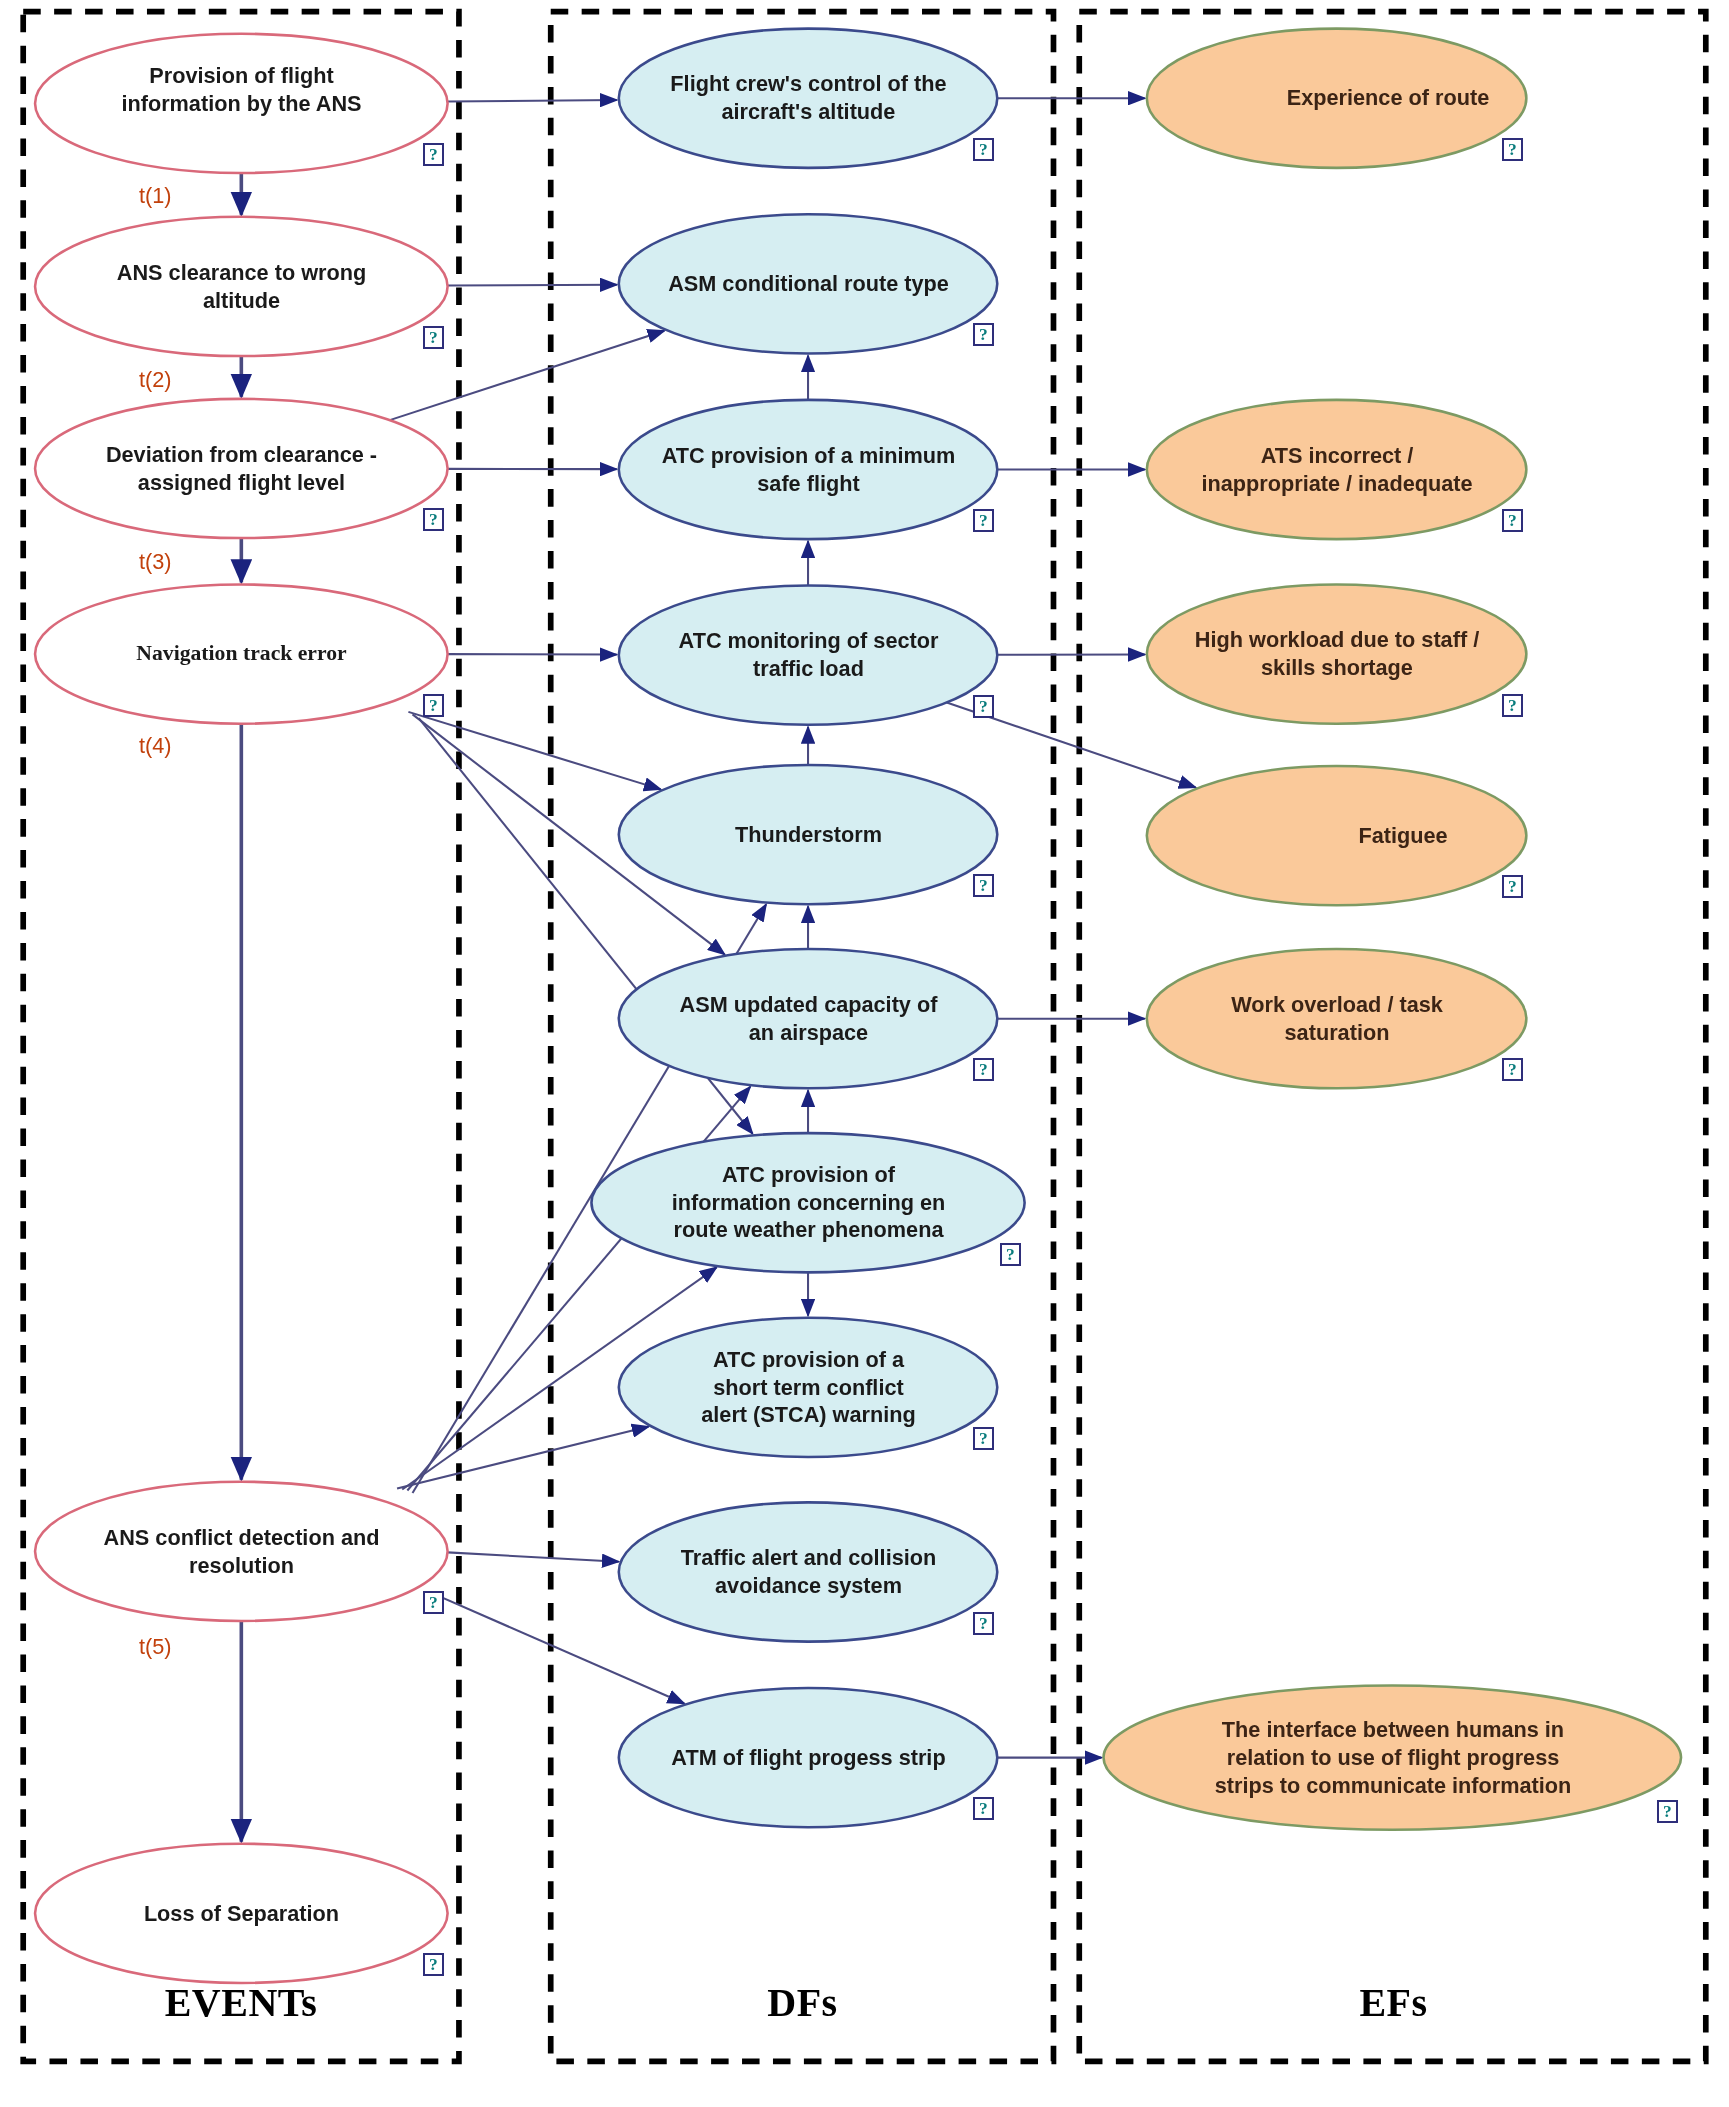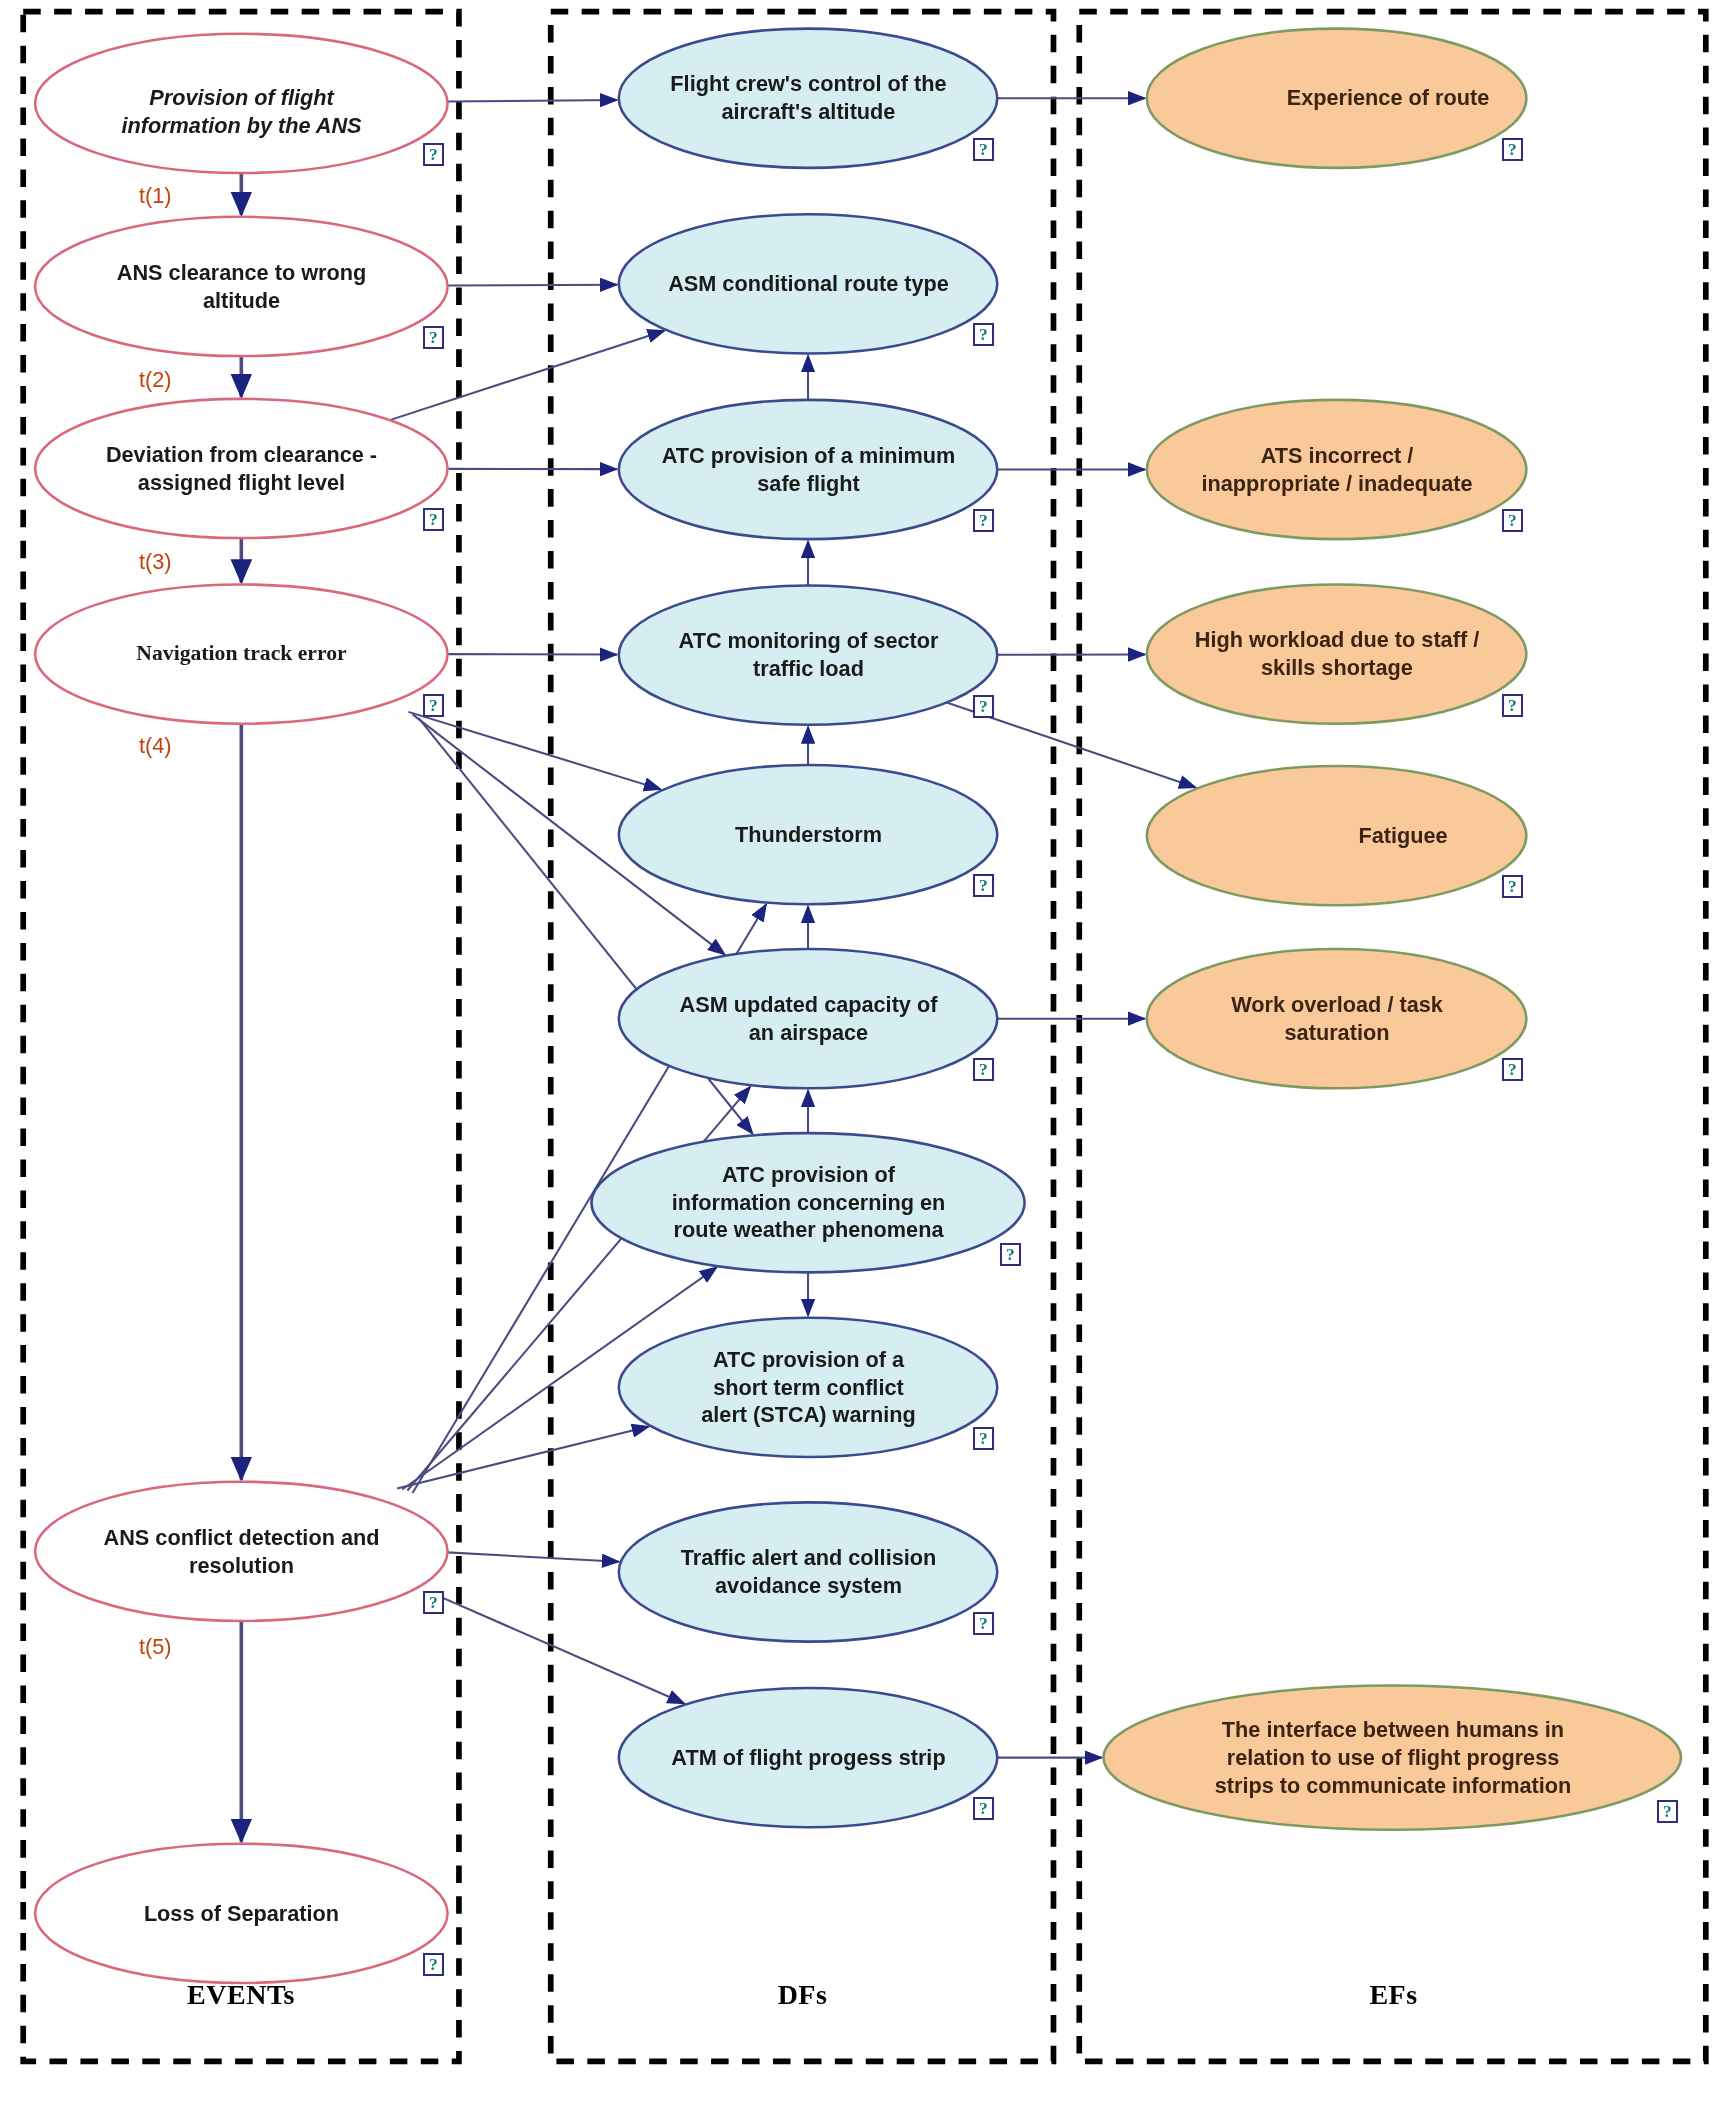--- a/index.html
+++ b/index.html
@@ -6,21 +6,21 @@
   html,body{margin:0;padding:0;background:#ffffff;}
   body{font-family:"Liberation Sans", sans-serif;}
   #stage{position:relative;width:1729px;height:2108px;background:#fff;overflow:hidden;}
   #svgroot{position:absolute;left:0;top:0;width:1729px;height:2108px;}
 
   .lane-label{
     position:absolute;
     font-family:"Liberation Serif", serif;
     font-weight:bold;
     color:#000;
-    font-size:28px;
+    font-size:40px;
     text-align:center;
     letter-spacing:0.5px;
   }
 
   
   .node-text{
     position:absolute;
     display:flex;
     align-items:center;
     justify-content:center;
@@ -127,21 +127,21 @@
         <ellipse cx="2592" cy="1620" rx="368" ry="135" fill="#fac99a" stroke="#7d9a63" stroke-width="5"></ellipse>
         <ellipse cx="2592" cy="1975" rx="368" ry="135" fill="#fac99a" stroke="#7d9a63" stroke-width="5"></ellipse>
         <ellipse cx="2700" cy="3408" rx="560" ry="140" fill="#fac99a" stroke="#7d9a63" stroke-width="5"></ellipse>
       </g>
   </svg>
 
   <div id="overlay">
       <div class="lane-label" style="left: 23px; width: 436px; top: 1979px;">EVENTs</div>
       <div class="lane-label" style="left: 551px; width: 503px; top: 1979px;">DFs</div>
       <div class="lane-label" style="left: 1080px; width: 627px; top: 1979px;">EFs</div>
-      <div class="node-text" style="left: 35px; top: 42px; width: 413px; height: 139px; font-style: italic;">Provision of flight
+      <div class="node-text" style="left: 35px; top: 20px; width: 413px; height: 139px;">Provision of flight
 information by the ANS</div>
       <div class="badge" style="left: 423px; top: 143px;">?</div>
       <div class="node-text" style="left: 35px; top: 217px; width: 413px; height: 139px;">ANS clearance to wrong
 altitude</div>
       <div class="badge" style="left: 423px; top: 326px;">?</div>
       <div class="node-text" style="left: 35px; top: 399px; width: 413px; height: 139px;">Deviation from clearance -
 assigned flight level</div>
       <div class="badge" style="left: 423px; top: 508px;">?</div>
       <div class="node-text" style="left: 35px; top: 584px; width: 413px; height: 139px; font-family: Liberation Serif, serif;">Navigation track error</div>
       <div class="badge" style="left: 423px; top: 694px;">?</div>

